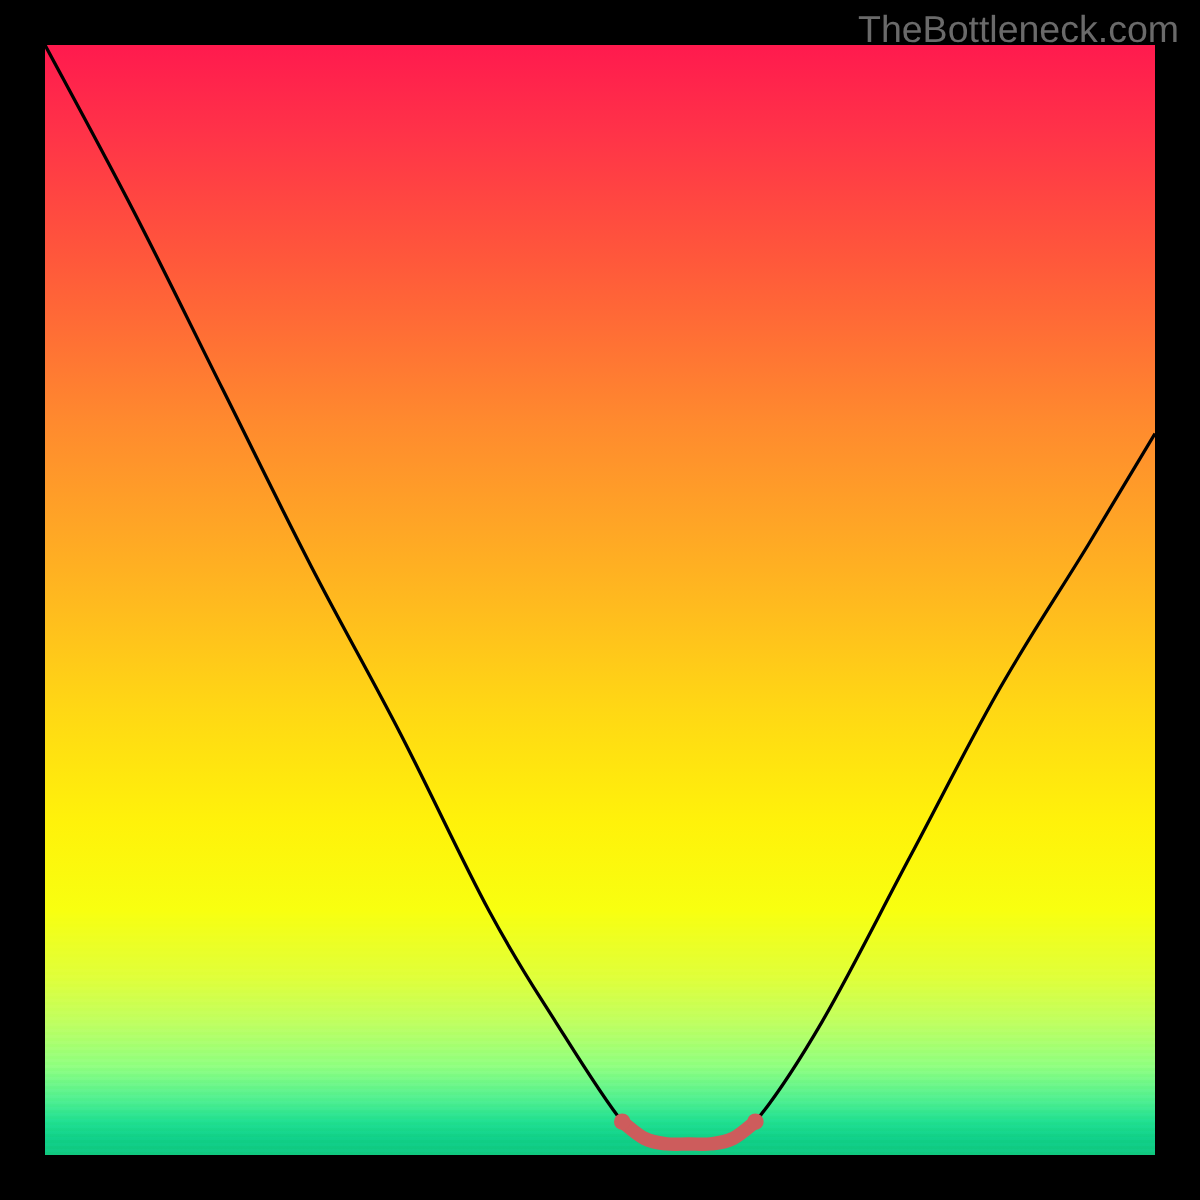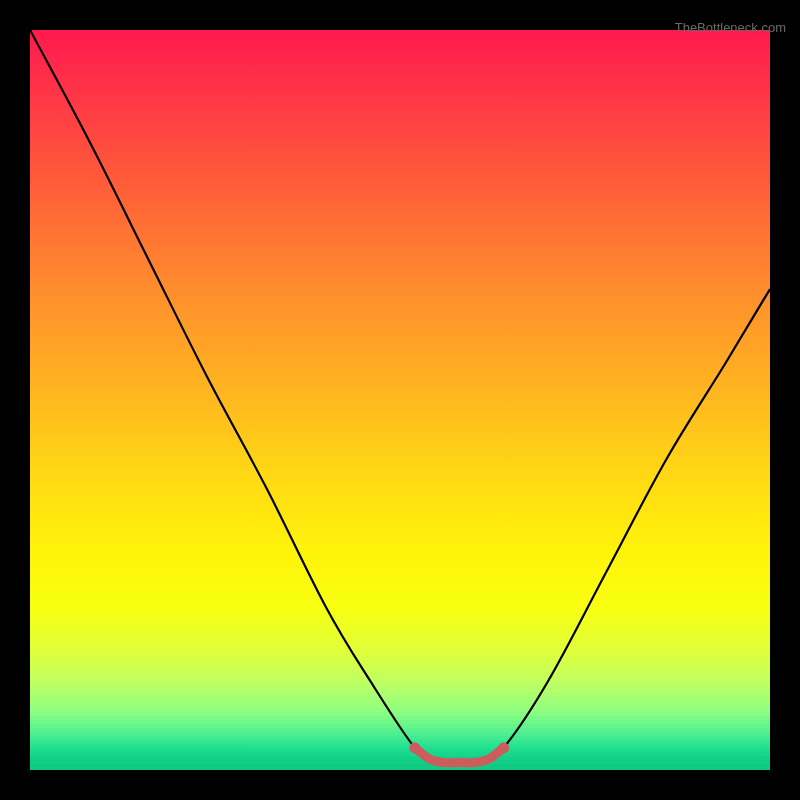--- a/index.html
+++ b/index.html
@@ -6,24 +6,24 @@
     margin: 0;
     padding: 0;
     width: 800px;
     height: 800px;
     background: #000;
     position: relative;
     font-family: Arial, sans-serif;
   }
   .watermark {
     position: absolute;
-    top: 20px;
+    top: 6px;
     right: 14px;
     color: #6a6a6a;
-    font-size: 13px;
+    font-size: 25px;
     font-weight: 500;
     z-index: 10;
   }
   .plot-area {
     position: absolute;
     left: 30px;
     top: 30px;
     width: 740px;
     height: 740px;
     overflow: hidden;

